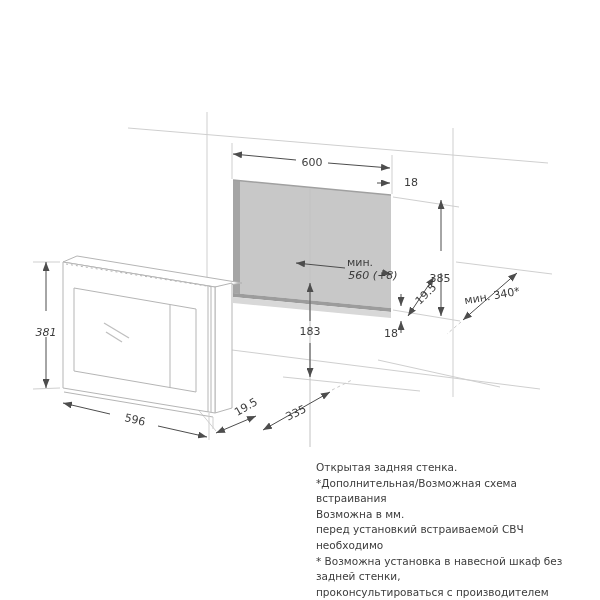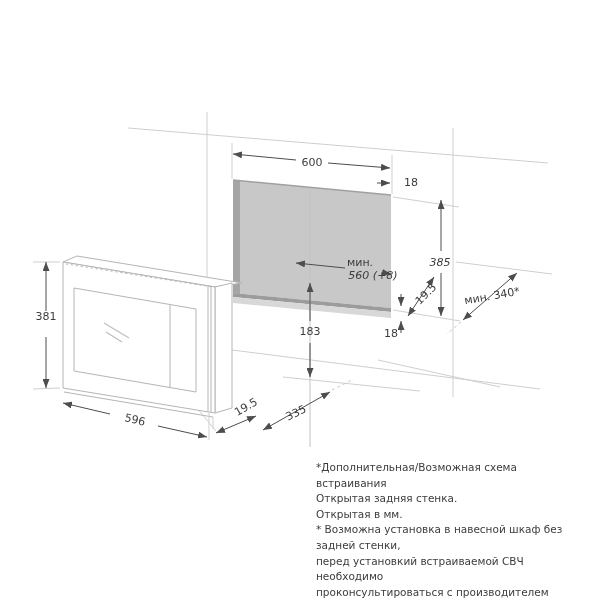--- a/index.html
+++ b/index.html
@@ -99,32 +99,32 @@
       <path class="dim" d="M401,333 L401,321" marker-end="url(#ah)"></path>
       <path class="dim" d="M408,316 L434,277" marker-start="url(#ah)" marker-end="url(#ah)"></path>
       <path class="dim" d="M463,320 L517,273" marker-start="url(#ah)" marker-end="url(#ah)"></path>
     </g>
   </svg>
 
   <span class="dim-label" style="left:312px;top:162px;">600</span>
   <span class="dim-label" style="left:411px;top:182px;">18</span>
   <span class="dim-label" style="left:360px;top:262px;">мин.</span>
   <span class="dim-label" style="left:373px;top:275px;font-style:italic;">560 (+8)</span>
-  <span class="dim-label" style="left:440px;top:262px;font-style:italic;">385</span>
+  <span class="dim-label" style="left:440px;top:278px;">385</span>
   <span class="dim-label rot45" style="left:426px;top:294px;">19.5</span>
   <span class="dim-label rot10" style="left:492px;top:296px;">мин. 340*</span>
   <span class="dim-label" style="left:310px;top:331px;">183</span>
   <span class="dim-label" style="left:391px;top:333px;">18</span>
-  <span class="dim-label" style="left:46px;top:316px;">381</span>
+  <span class="dim-label" style="left:46px;top:332px;font-style:italic;">381</span>
   <span class="dim-label rot13" style="left:135px;top:420px;">596</span>
   <span class="dim-label rot30" style="left:246px;top:407px;">19.5</span>
   <span class="dim-label rot26" style="left:296px;top:413px;">335</span>
 
   <div id="notes">
+    <div>Открытая задняя стенка.</div>
     <div>*Дополнительная/Возможная схема встраивания</div>
-    <div>Открытая задняя стенка.</div>
-    <div>Открытая в мм.</div>
+    <div>Возможна в мм.</div>
+    <div>перед установкий встраиваемой СВЧ необходимо</div>
     <div>* Возможна установка в навесной шкаф без задней стенки,</div>
-    <div>перед установкий встраиваемой СВЧ необходимо</div>
     <div>проконсультироваться с производителем кухонной мебели.</div>
   </div>
 
 </div>
 
 </body></html>

